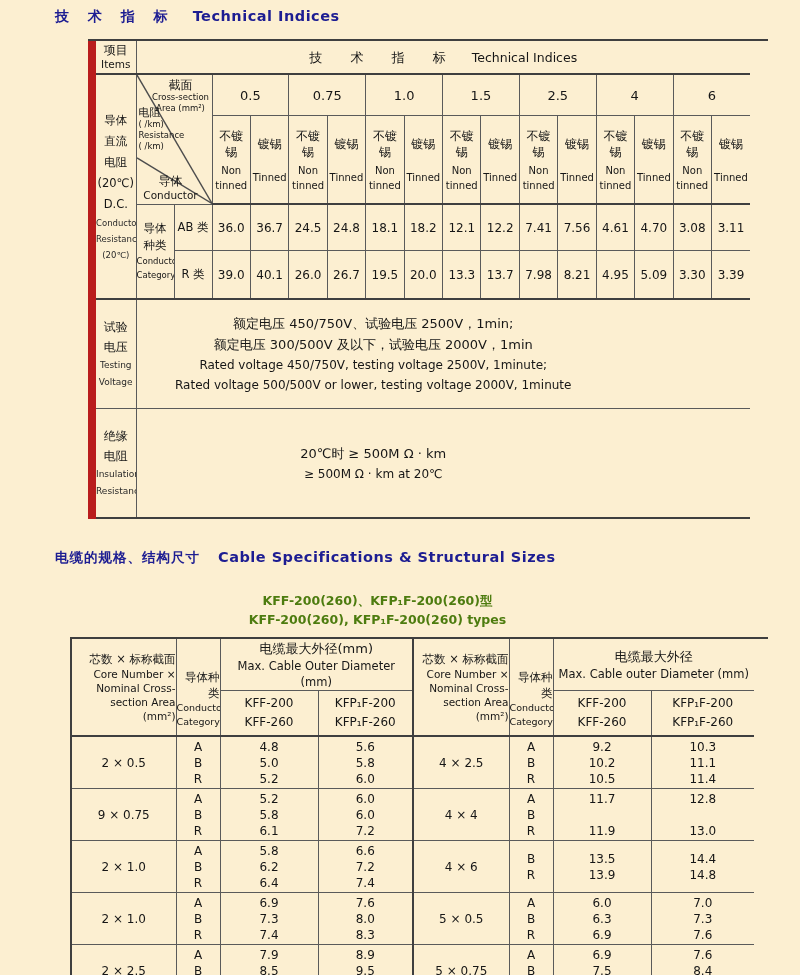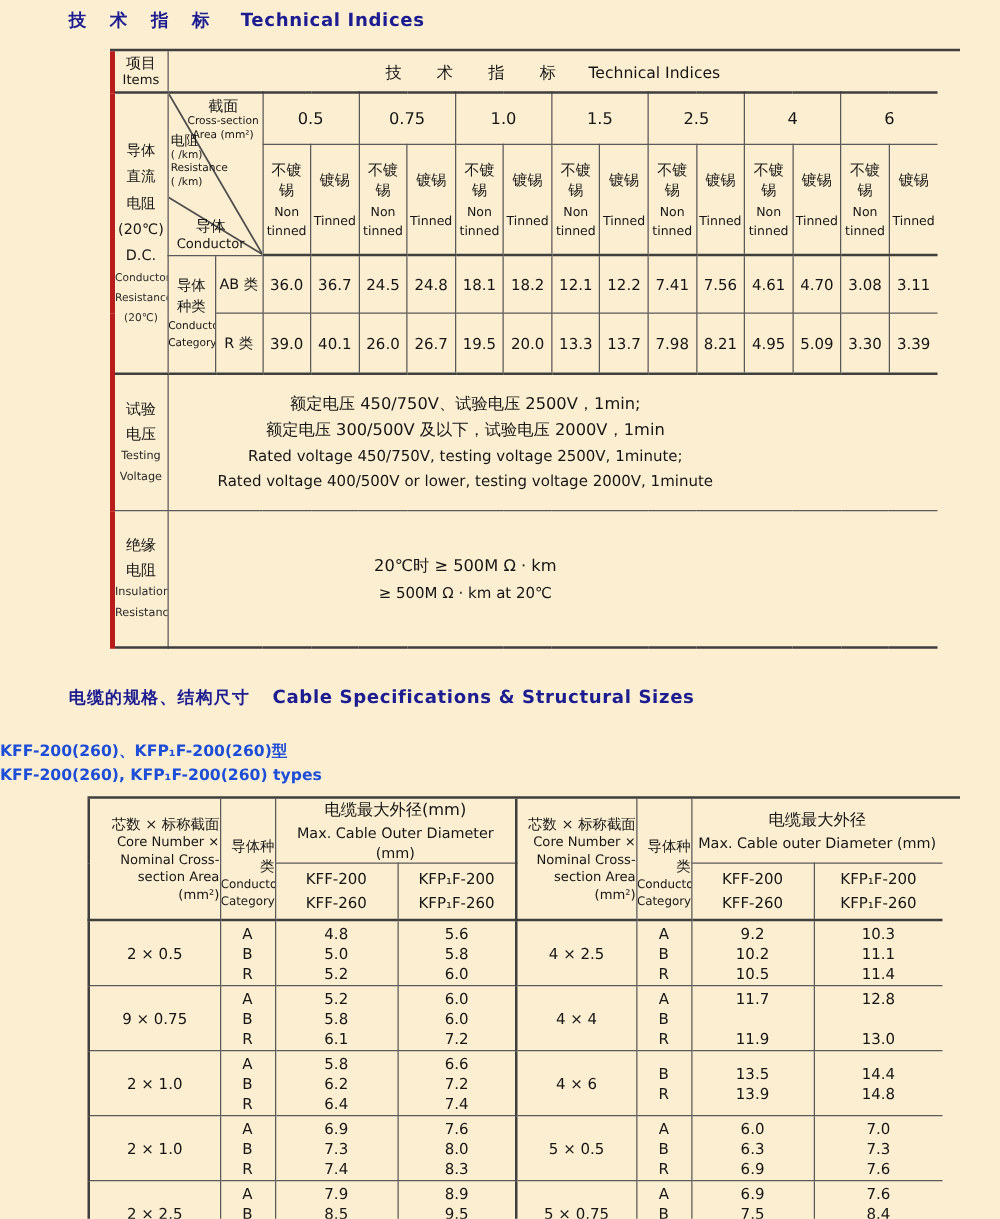--- a/index.html
+++ b/index.html
@@ -14,21 +14,21 @@
 
   
   .rule{height:2px;background:#3f3f3f;}
 
   
   .t1wrap{margin:13px 0 0 88px;width:704px;}
   table{border-collapse:collapse;table-layout:fixed;}
   .t1{width:662px;border-bottom:2px solid #3f3f3f;}
   .t1 td{border:1px solid #5a5a5a;text-align:center;vertical-align:middle;padding:0;overflow:hidden;}
   .t1 tr td:last-child{border-right:none;}
-  .t1 td.edge{border-left:4px solid #b91c1c;}
+  .t1 td.edge{border-left:8px solid #b91c1c;}
   .t1 .r0 td{border-bottom:2px solid #3f3f3f;height:32px;}
   .t1 .r2 td{border-bottom:2px solid #3f3f3f;}
   .t1 .r4 td,.t1 td.cat,.t1 td.dcl{border-bottom:2px solid #3f3f3f;}
   .t1 td{border-top:none;}
   .cn12{font-size:12px;line-height:15px;}
   .en11{font-size:10.5px;line-height:13px;}
   .titlecell .hcn{font-size:13px;font-weight:500;letter-spacing:12px;margin-right:14px;}
   .titlecell .hen{font-size:12.5px;}
   .dcl .dc-main{font-size:11.5px;line-height:21px;white-space:pre-line;}
   .dcl .dc-sub{font-size:8.5px;line-height:16px;white-space:pre-line;color:#2a2a2a;}
@@ -53,21 +53,21 @@
   .r3 td{height:45px;} .r4 td{height:47px;}
   .rowlabel{font-size:11.5px;} .val{font-size:12px;}
   .sidelabel .side-cn{font-size:12px;line-height:20px;white-space:pre-line;}
   .sidelabel .side-en{font-size:9px;line-height:17px;white-space:pre-line;color:#2a2a2a;}
   .r5 td{height:108px;} .r6 td{height:108px;}
   .content{padding-right:140px !important;}
   .cline{font-size:13px;line-height:21px;}
   .eline{font-size:12px;line-height:20px;}
 
   
-  .typenote{width:755px;margin-top:24px;text-align:left;color:#1d4ed8;font-weight:bold;
+  .typenote{width:755px;margin-top:24px;text-align:center;color:#4d7c0f;font-weight:bold;
             font-size:12.5px;line-height:19px;}
 
   
   .t2wrap{margin:8px 0 0 70px;width:722px;}
   .t2{width:683px;border-bottom:2px solid #3f3f3f;}
   .t2 td{border:1px solid #5a5a5a;border-top:none;text-align:center;vertical-align:middle;padding:0;overflow:hidden;}
   .t2 tr td:last-child{border-right:none;}
   .t2 td.edge2{border-left:2px solid #3f3f3f;}
   .t2 td.rstart{border-left:2px solid #3f3f3f;}
   .t2 .h1 td{height:44px;}
@@ -282,21 +282,21 @@
         <td class="edge sidelabel">
           <div class="side-cn">试验
 电压</div>
           <div class="side-en">Testing
 Voltage</div>
         </td>
         <td colspan="16" class="content">
           <div class="cline">额定电压 450/750V、试验电压 2500V，1min;</div>
           <div class="cline">额定电压 300/500V 及以下，试验电压 2000V，1min</div>
           <div class="eline">Rated voltage 450/750V, testing voltage 2500V, 1minute;</div>
-          <div class="eline">Rated voltage 400/500V or lower, testing voltage 2000V, 1minute</div>
+          <div class="eline">Rated voltage 500/500V or lower, testing voltage 2000V, 1minute</div>
         </td>
       </tr>
       <tr class="r6">
         <td class="edge sidelabel">
           <div class="side-cn">绝缘
 电阻</div>
           <div class="side-en">Insulation
 Resistance</div>
         </td>
         <td colspan="16" class="content">

